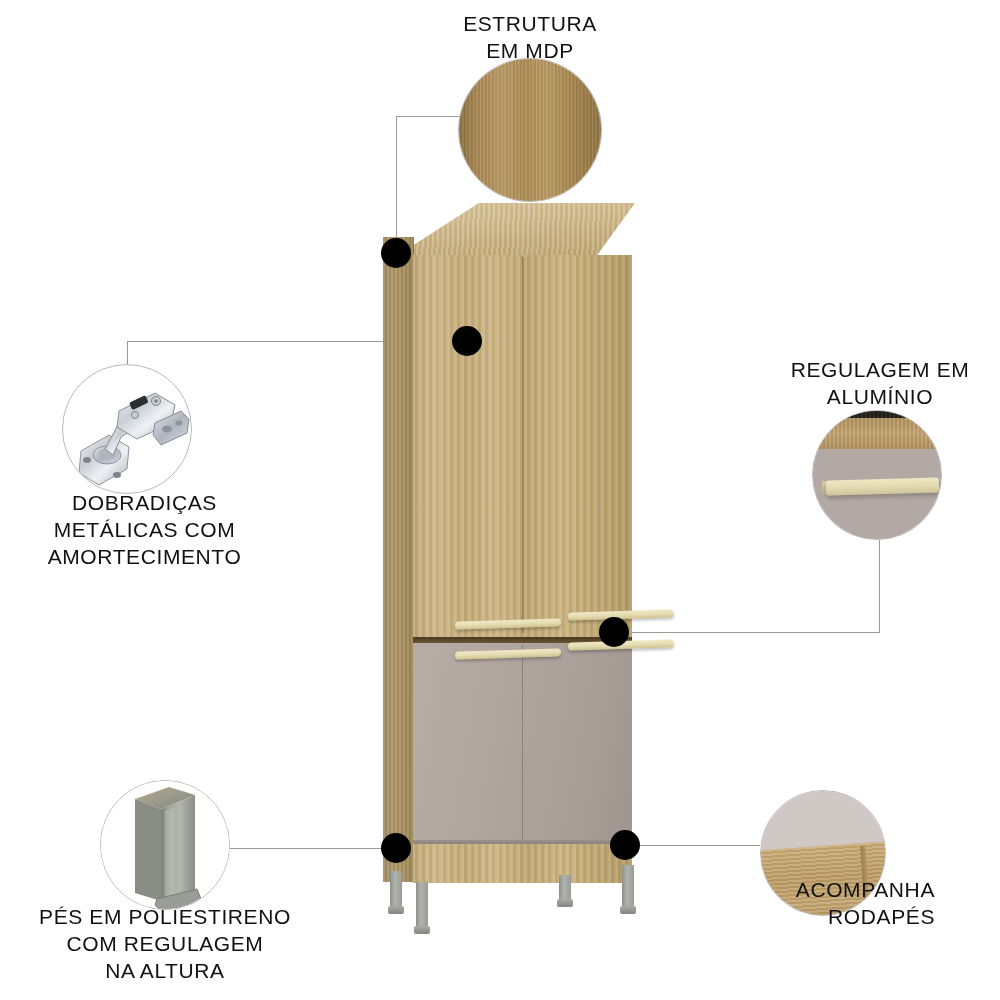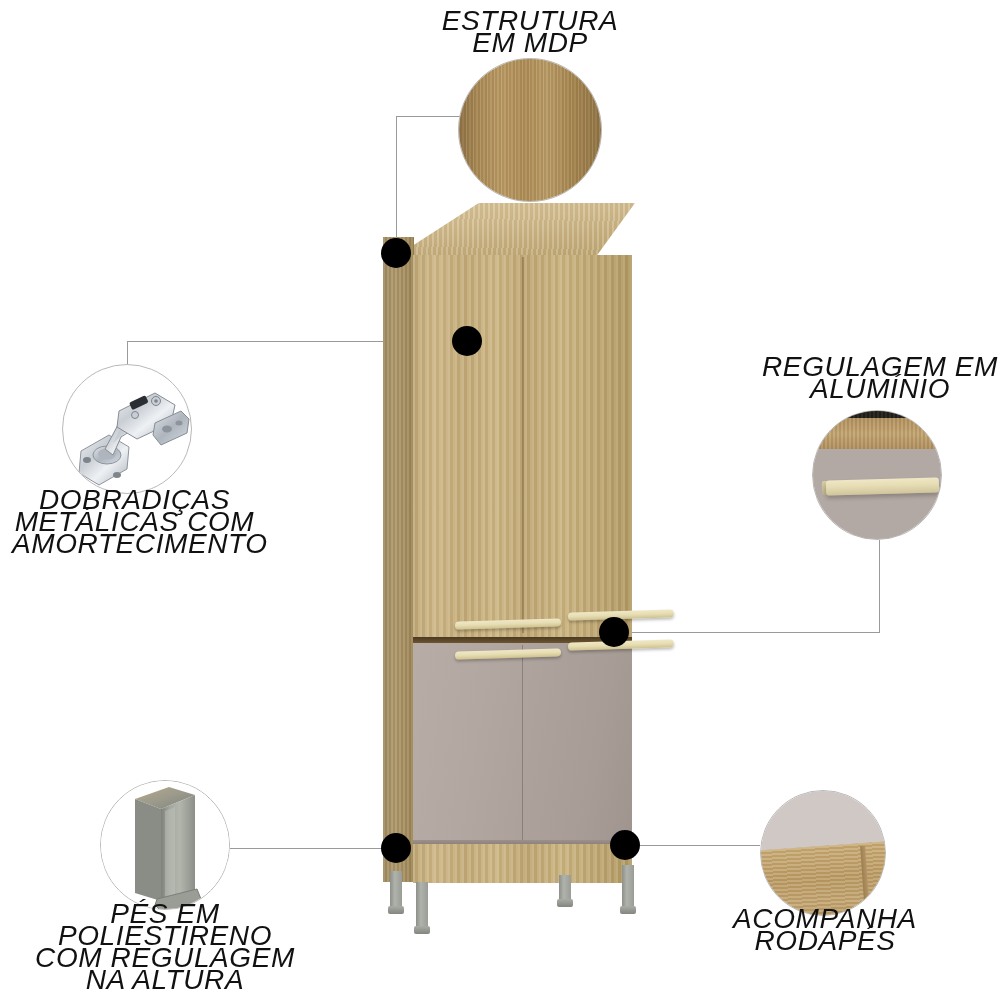--- a/index.html
+++ b/index.html
@@ -10,27 +10,26 @@
     overflow:hidden;
     position:relative;
   }
   #stage{position:absolute;inset:0;width:1000px;height:1000px;}
 
   
   .callout-label{
     position:absolute;
     text-align:center;
     color:#111111;
-    font-size:28px;
-    line-height:22px;
+    font-size:21px;
+    line-height:27px;
     letter-spacing:.6px;
     font-weight:400;
     white-space:pre-line;
     font-family:"Liberation Sans", sans-serif;
-    font-style:italic;
   }
 
   
   .callout-circle{
     position:absolute;
     border-radius:50%;
     overflow:hidden;
     border:1px solid #b9b9b9;
     box-sizing:border-box;
     background:#ffffff;
@@ -232,21 +231,21 @@
       <rect x="66" y="38" width="18" height="8" rx="2" transform="rotate(-26 66 38)" fill="#2b2f33"></rect>
       <circle cx="93" cy="36" r="4.5" fill="#c9ced4" stroke="#7d848c"></circle>
       <circle cx="93" cy="36" r="1.8" fill="#7d848c"></circle>
       <circle cx="72" cy="50" r="3.5" fill="#c9ced4" stroke="#7d848c"></circle>
 
       <path d="M92 58 L118 46 L126 54 L124 68 L98 80 L90 70 Z" fill="url(#mtl2)" stroke="#868d95" stroke-width="1"></path>
       <ellipse cx="104" cy="64" rx="5" ry="3.5" fill="#8d949c"></ellipse>
       <ellipse cx="116" cy="58" rx="3.5" ry="2.5" fill="#8d949c"></ellipse>
     </svg>
   </div>
-  <div class="callout-label" style="left:12px;top:489px;width:245px;">DOBRADIÇAS
+  <div class="callout-label" style="left:22px;top:489px;width:245px;">DOBRADIÇAS
 METÁLICAS COM
 AMORTECIMENTO</div>
 
   <div class="callout-label" style="left:760px;top:356px;width:240px;">REGULAGEM EM
 ALUMÍNIO</div>
   <div class="callout-circle" style="left:812px;top:410px;width:130px;height:130px;">
     <div class="puxador-fill">
       <div class="topwood"></div>
       <div class="barcap"></div>
       <div class="bar"></div>
@@ -285,21 +284,21 @@
   <div class="callout-label" style="left:20px;top:903px;width:290px;">PÉS EM POLIESTIRENO
 COM REGULAGEM
 NA ALTURA</div>
 
   <div class="callout-circle" style="left:760px;top:790px;width:126px;height:126px;">
     <div class="rodape-fill">
       <div class="board"></div>
       <div class="edge"></div>
     </div>
   </div>
-  <div class="callout-label" style="left:715px;top:908px;width:220px;">ACOMPANHA
+  <div class="callout-label" style="left:715px;top:876px;width:220px;text-align:right;">ACOMPANHA
 RODAPÉS</div>
 
   <div id="product">
     <div class="prod-top"></div>
     <div class="prod-side"></div>
     <div class="prod-front"></div>
     <div class="door-upper"></div>
     <div class="door-split-v"></div>
     <div class="door-gap"></div>
     <div class="door-lower"></div>

